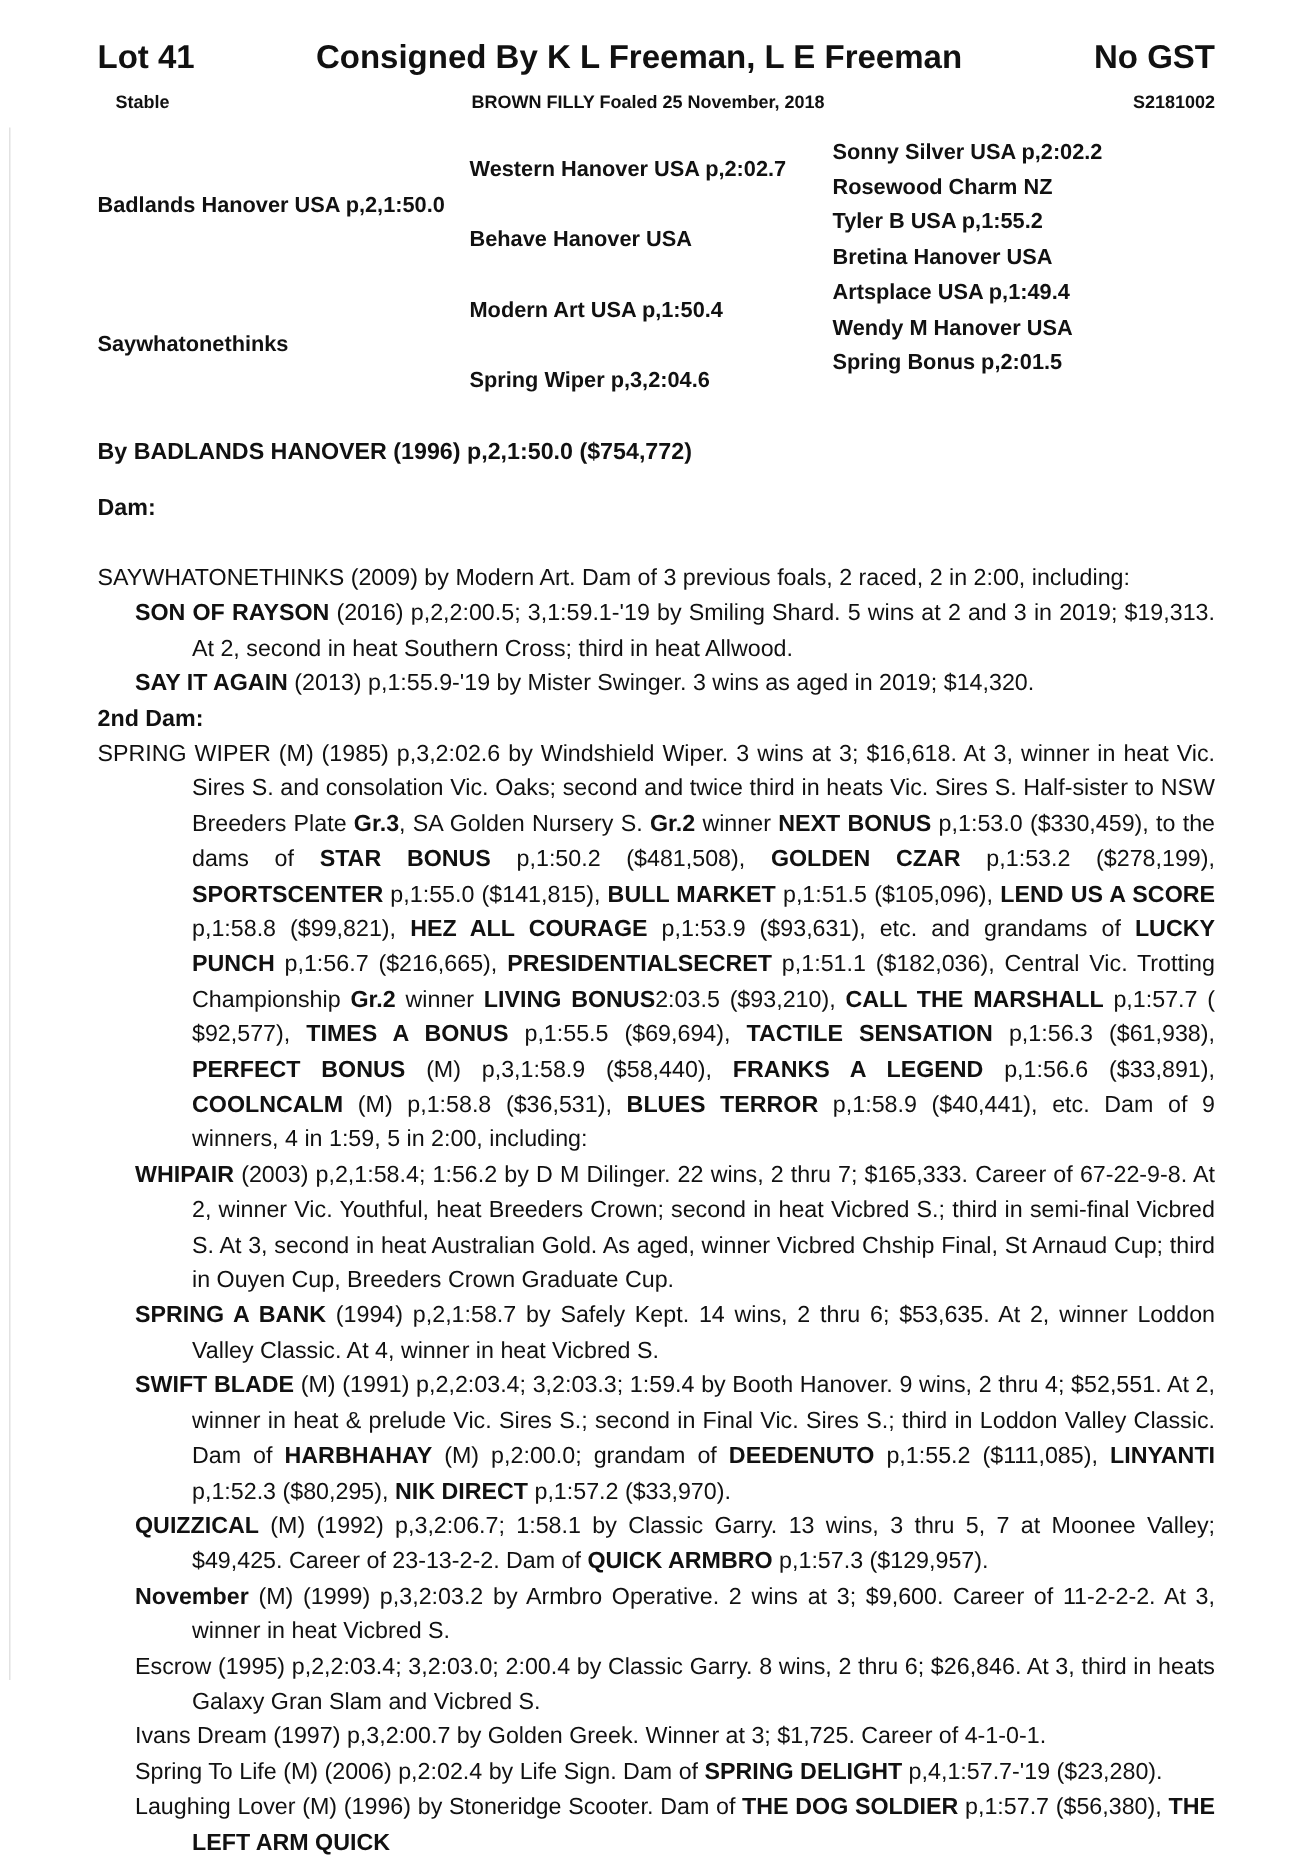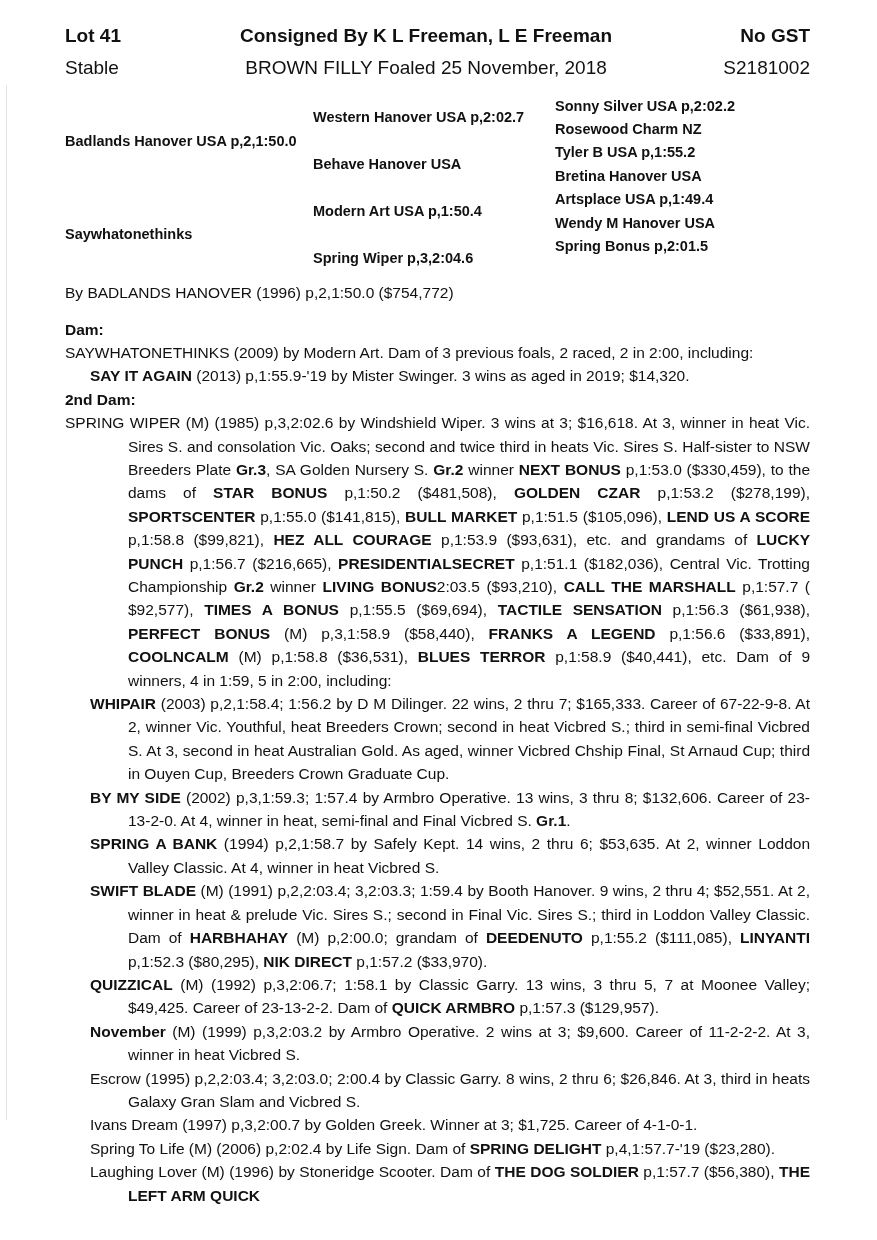--- a/index.html
+++ b/index.html
@@ -10,22 +10,22 @@
     color: #111; overflow: hidden; position: relative;
   }
   .scan-line {
     position: absolute; left: 6px; top: 85px; bottom: 120px;
     width: 1px; background: #e2e2e2;
   }
   .page { padding: 25px 67px 0 65px; width: 877px; }
 
   
   .hdr-row { position: relative; display: flex; justify-content: space-between; }
-  .hdr-row1 { font-size: 19px; font-weight: bold; margin-bottom: 10px; }
-  .hdr-row2 { font-size: 19px; font-weight: normal; }
+  .hdr-row1 { font-size: 22px; font-weight: bold; margin-bottom: 10px; }
+  .hdr-row2 { font-size: 12px; font-weight: bold; margin-left: 12px; }
   .hdr-center { position: absolute; left: 12px; right: 35px; text-align: center; }
 
   
   .ped {
     margin-top: 15px;
     display: grid;
     grid-template-columns: 248px 242px 255px;
     grid-auto-rows: 23.4px;
     font-weight: bold; font-size: 14.5px;
   }
@@ -33,25 +33,25 @@
   .g1a { grid-column: 1; grid-row: 1 / 5; text-align: right; }
   .g1b { grid-column: 1; grid-row: 5 / 9; }
   .g2a { grid-column: 2; grid-row: 1 / 3; }
   .g2b { grid-column: 2; grid-row: 3 / 5; }
   .g2c { grid-column: 2; grid-row: 5 / 7; }
   .g2d { grid-column: 2; grid-row: 7 / 9; }
   .g3 { grid-column: 3; }
 
   
   .body-text { font-size: 15.5px; line-height: 23.4px; }
-  .sire-line { font-weight: normal; }
+  .sire-line { margin-top: 13px; font-weight: bold; }
   .sec-head { font-weight: bold; }
   .dam-head { margin-top: 13px; }
   .dam2-head { margin-top: 0; }
-  .intro { text-align: justify; }
+  .intro { text-align: justify; margin-top: 24px; }
   .entry { padding-left: 63px; text-indent: -38px; text-align: justify; }
   .para-hang { padding-left: 63px; text-indent: -63px; text-align: justify; }
 </style>
 </head>
 <body>
 
 <div class="scan-line"></div>
 
 <div class="page">
 
@@ -85,26 +85,26 @@
     <div class="ped-cell g3">Wendy M Hanover USA</div>
     <div class="ped-cell g3">Spring Bonus p,2:01.5</div>
   </div>
 
   <div class="body-text">
 
     <div class="sire-line">By BADLANDS HANOVER (1996) p,2,1:50.0 ($754,772)</div>
 
     <div class="sec-head dam-head">Dam:</div>
     <div class="intro">SAYWHATONETHINKS (2009) by Modern Art. Dam of 3 previous foals, 2 raced, 2 in 2:00, including:</div>
+    <div class="entry"><b>SON OF RAYSON</b><span> (2016) p,2,2:00.5; 3,1:59.1-'19 by Smiling Shard. 5 wins at 2 and 3 in 2019; $19,313. At 2, second in heat Southern Cross; third in heat Allwood.</span></div>
     <div class="entry"><b>SAY IT AGAIN</b><span> (2013) p,1:55.9-'19 by Mister Swinger. 3 wins as aged in 2019; $14,320.</span></div>
 
     <div class="sec-head dam2-head">2nd Dam:</div>
     <div class="para-hang"><span>SPRING WIPER (M) (1985) p,3,2:02.6 by Windshield Wiper. 3 wins at 3; $16,618. At 3, winner in heat Vic. Sires S. and consolation Vic. Oaks; second and twice third in heats Vic. Sires S. Half-sister to NSW Breeders Plate </span><b>Gr.3</b><span>, SA Golden Nursery S. </span><b>Gr.2</b><span> winner </span><b>NEXT BONUS</b><span> p,1:53.0 ($330,459), to the dams of </span><b>STAR BONUS</b><span> p,1:50.2 ($481,508), </span><b>GOLDEN CZAR</b><span> p,1:53.2 ($278,199), </span><b>SPORTSCENTER</b><span> p,1:55.0 ($141,815), </span><b>BULL MARKET</b><span> p,1:51.5 ($105,096), </span><b>LEND US A SCORE</b><span> p,1:58.8 ($99,821), </span><b>HEZ ALL COURAGE</b><span> p,1:53.9 ($93,631), etc. and grandams of </span><b>LUCKY PUNCH</b><span> p,1:56.7 ($216,665), </span><b>PRESIDENTIALSECRET</b><span> p,1:51.1 ($182,036), Central Vic. Trotting Championship </span><b>Gr.2</b><span> winner </span><b>LIVING BONUS</b><span>2:03.5 ($93,210), </span><b>CALL THE MARSHALL</b><span> p,1:57.7 ( $92,577), </span><b>TIMES A BONUS</b><span> p,1:55.5 ($69,694), </span><b>TACTILE SENSATION</b><span> p,1:56.3 ($61,938), </span><b>PERFECT BONUS</b><span> (M) p,3,1:58.9 ($58,440), </span><b>FRANKS A LEGEND</b><span> p,1:56.6 ($33,891), </span><b>COOLNCALM</b><span> (M) p,1:58.8 ($36,531), </span><b>BLUES TERROR</b><span> p,1:58.9 ($40,441), etc. Dam of 9 winners, 4 in 1:59, 5 in 2:00, including:</span></div>
     <div class="entry"><b>WHIPAIR</b><span> (2003) p,2,1:58.4; 1:56.2 by D M Dilinger. 22 wins, 2 thru 7; $165,333. Career of 67-22-9-8. At 2, winner Vic. Youthful, heat Breeders Crown; second in heat Vicbred S.; third in semi-final Vicbred S. At 3, second in heat Australian Gold. As aged, winner Vicbred Chship Final, St Arnaud Cup; third in Ouyen Cup, Breeders Crown Graduate Cup.</span></div>
-    <div class="entry"><b>BY MY SIDE</b><span> (2002) p,3,1:59.3; 1:57.4 by Armbro Operative. 13 wins, 3 thru 8; $132,606. Career of 23-13-2-0. At 4, winner in heat, semi-final and Final Vicbred S. </span><b>Gr.1</b><span>.</span></div>
     <div class="entry"><b>SPRING A BANK</b><span> (1994) p,2,1:58.7 by Safely Kept. 14 wins, 2 thru 6; $53,635. At 2, winner Loddon Valley Classic. At 4, winner in heat Vicbred S.</span></div>
     <div class="entry"><b>SWIFT BLADE</b><span> (M) (1991) p,2,2:03.4; 3,2:03.3; 1:59.4 by Booth Hanover. 9 wins, 2 thru 4; $52,551. At 2, winner in heat &amp; prelude Vic. Sires S.; second in Final Vic. Sires S.; third in Loddon Valley Classic. Dam of </span><b>HARBHAHAY</b><span> (M) p,2:00.0; grandam of </span><b>DEEDENUTO</b><span> p,1:55.2 ($111,085), </span><b>LINYANTI</b><span> p,1:52.3 ($80,295), </span><b>NIK DIRECT</b><span> p,1:57.2 ($33,970).</span></div>
     <div class="entry"><b>QUIZZICAL</b><span> (M) (1992) p,3,2:06.7; 1:58.1 by Classic Garry. 13 wins, 3 thru 5, 7 at Moonee Valley; $49,425. Career of 23-13-2-2. Dam of </span><b>QUICK ARMBRO</b><span> p,1:57.3 ($129,957).</span></div>
     <div class="entry"><b>November</b><span> (M) (1999) p,3,2:03.2 by Armbro Operative. 2 wins at 3; $9,600. Career of 11-2-2-2. At 3, winner in heat Vicbred S.</span></div>
     <div class="entry"><span>Escrow (1995) p,2,2:03.4; 3,2:03.0; 2:00.4 by Classic Garry. 8 wins, 2 thru 6; $26,846. At 3, third in heats Galaxy Gran Slam and Vicbred S.</span></div>
     <div class="entry"><span>Ivans Dream (1997) p,3,2:00.7 by Golden Greek. Winner at 3; $1,725. Career of 4-1-0-1.</span></div>
     <div class="entry"><span>Spring To Life (M) (2006) p,2:02.4 by Life Sign. Dam of </span><b>SPRING DELIGHT</b><span> p,4,1:57.7-'19 ($23,280).</span></div>
     <div class="entry"><span>Laughing Lover (M) (1996) by Stoneridge Scooter. Dam of </span><b>THE DOG SOLDIER</b><span> p,1:57.7 ($56,380), </span><b>THE LEFT ARM QUICK</b></div>
 
   </div>

